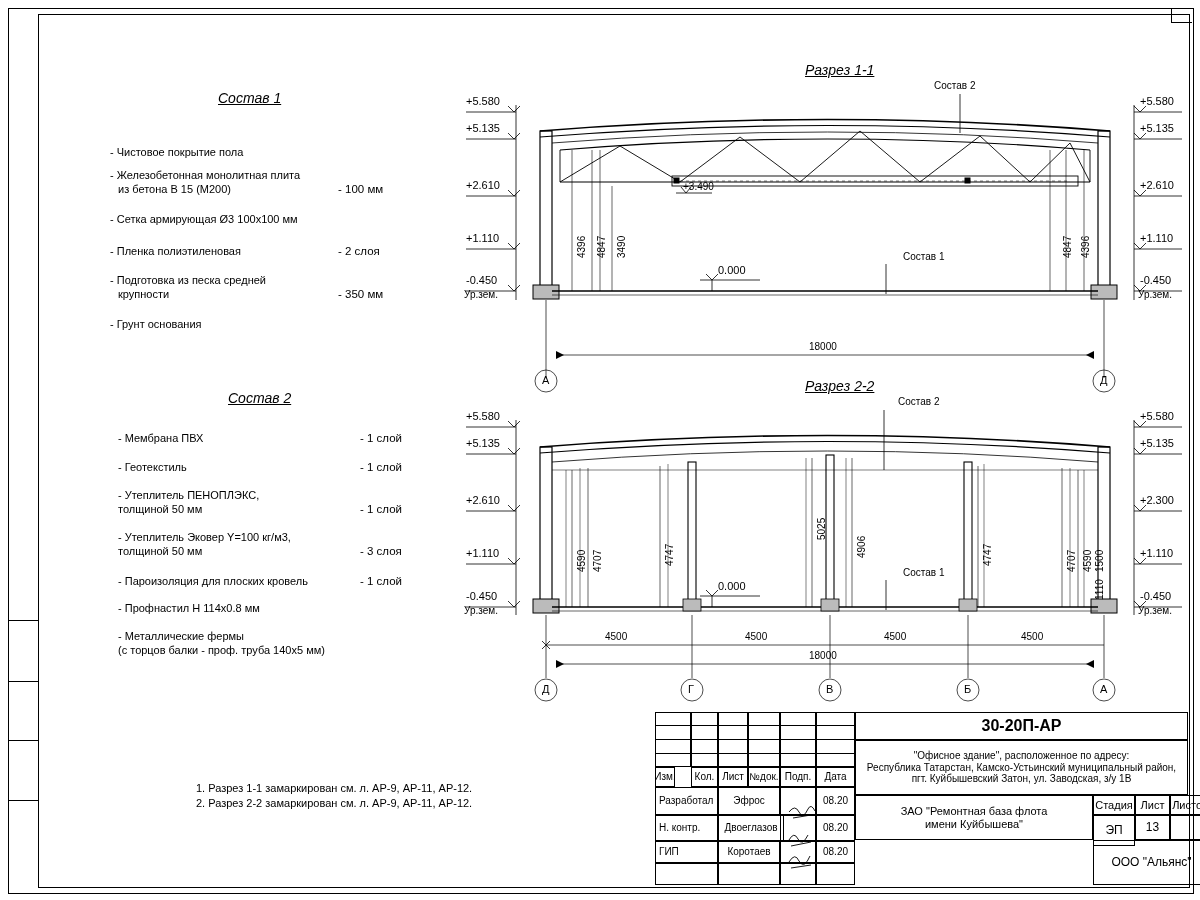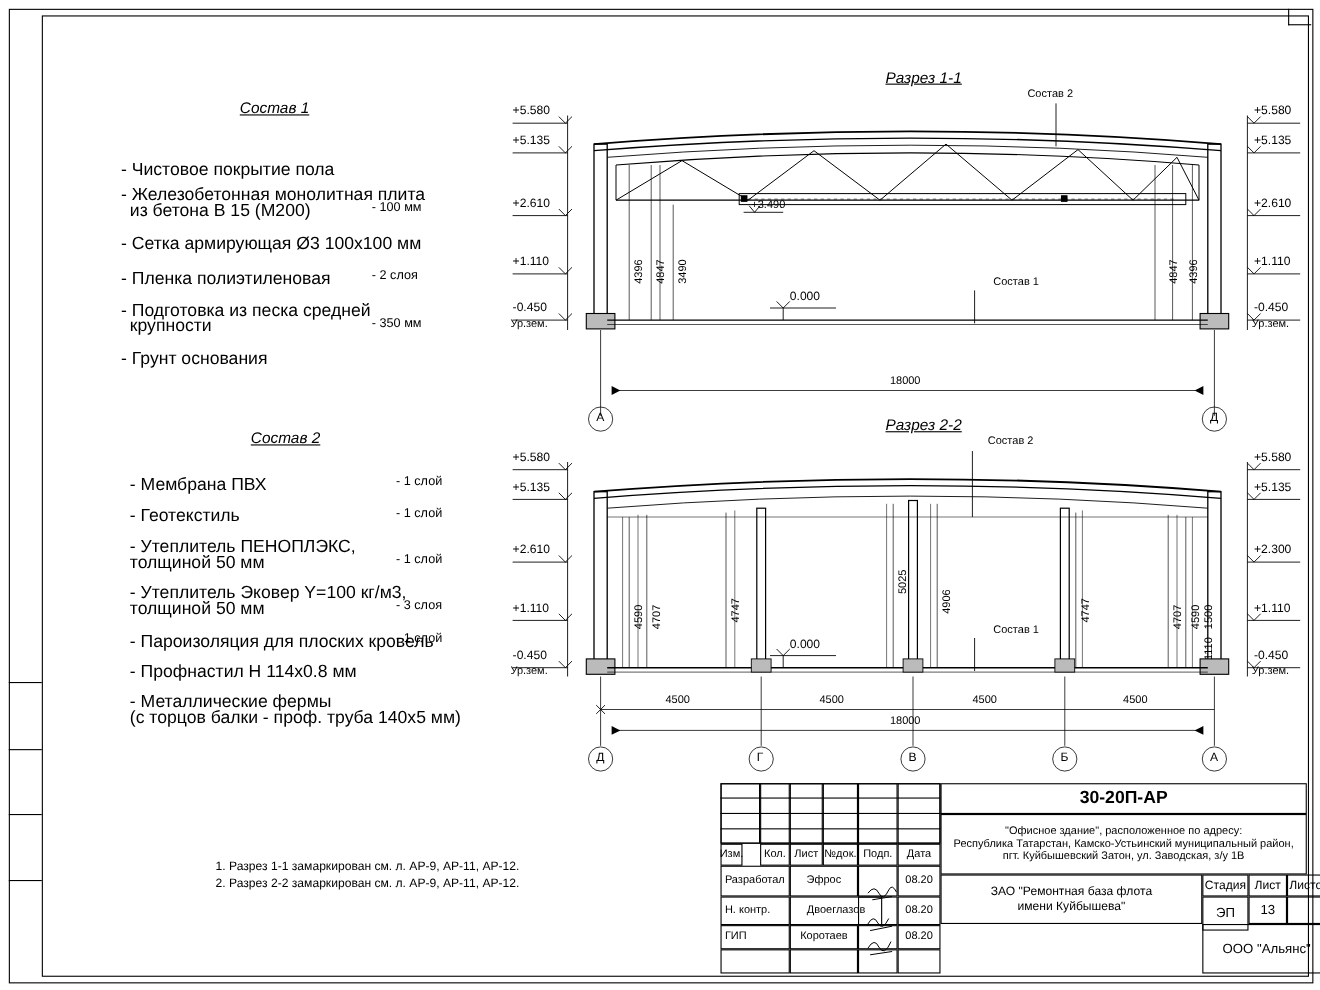--- a/index.html
+++ b/index.html
@@ -20,21 +20,21 @@
   .s12{font-size:12px;}
   .s14{font-size:14px;}
   .s16{font-size:16px;}
   .ital{font-style:italic;}
   .bold{font-weight:bold;}
   .under{text-decoration:underline;}
   .rot{transform:rotate(-90deg);transform-origin:0 0;}
 
   
   .spec-title{font-style:italic;text-decoration:underline;font-size:14px;}
-  .spec-item{font-size:16px;}
+  .spec-item{font-size:11px;}
   .spec-val{font-size:11.5px;}
 
   
   .tb{position:absolute;left:655px;top:712px;width:533px;height:173px;}
   .tb .cell{position:absolute;border:1px solid #000;box-sizing:border-box;display:flex;align-items:center;justify-content:center;text-align:center;}
   .tb .cell span{display:block;line-height:1.15;}
 
   svg{position:absolute;left:0;top:0;width:1200px;height:900px;pointer-events:none;}
 </style>
 </head>
@@ -445,21 +445,21 @@
     <div class="cell" style="left:125px;top:75px;width:36px;height:28px;">
         <span class="s10"></span>
       </div>
     <div class="cell" style="left:161px;top:75px;width:39px;height:28px;">
         <span class="s10">08.20</span>
       </div>
 
     <div class="cell" style="left:0px;top:103px;width:63px;height:26px;justify-content:flex-start;padding-left:3px;">
         <span class="s10">Н. контр.</span>
       </div>
-    <div class="cell" style="left:63px;top:103px;width:84px;height:26px;">
+    <div class="cell" style="left:63px;top:103px;width:66px;height:26px;">
         <span class="s10">Двоеглазов</span>
       </div>
     <div class="cell" style="left:125px;top:103px;width:36px;height:26px;">
         <span class="s10"></span>
       </div>
     <div class="cell" style="left:161px;top:103px;width:39px;height:26px;">
         <span class="s10">08.20</span>
       </div>
 
     <div class="cell" style="left:0px;top:129px;width:63px;height:22px;justify-content:flex-start;padding-left:3px;">

